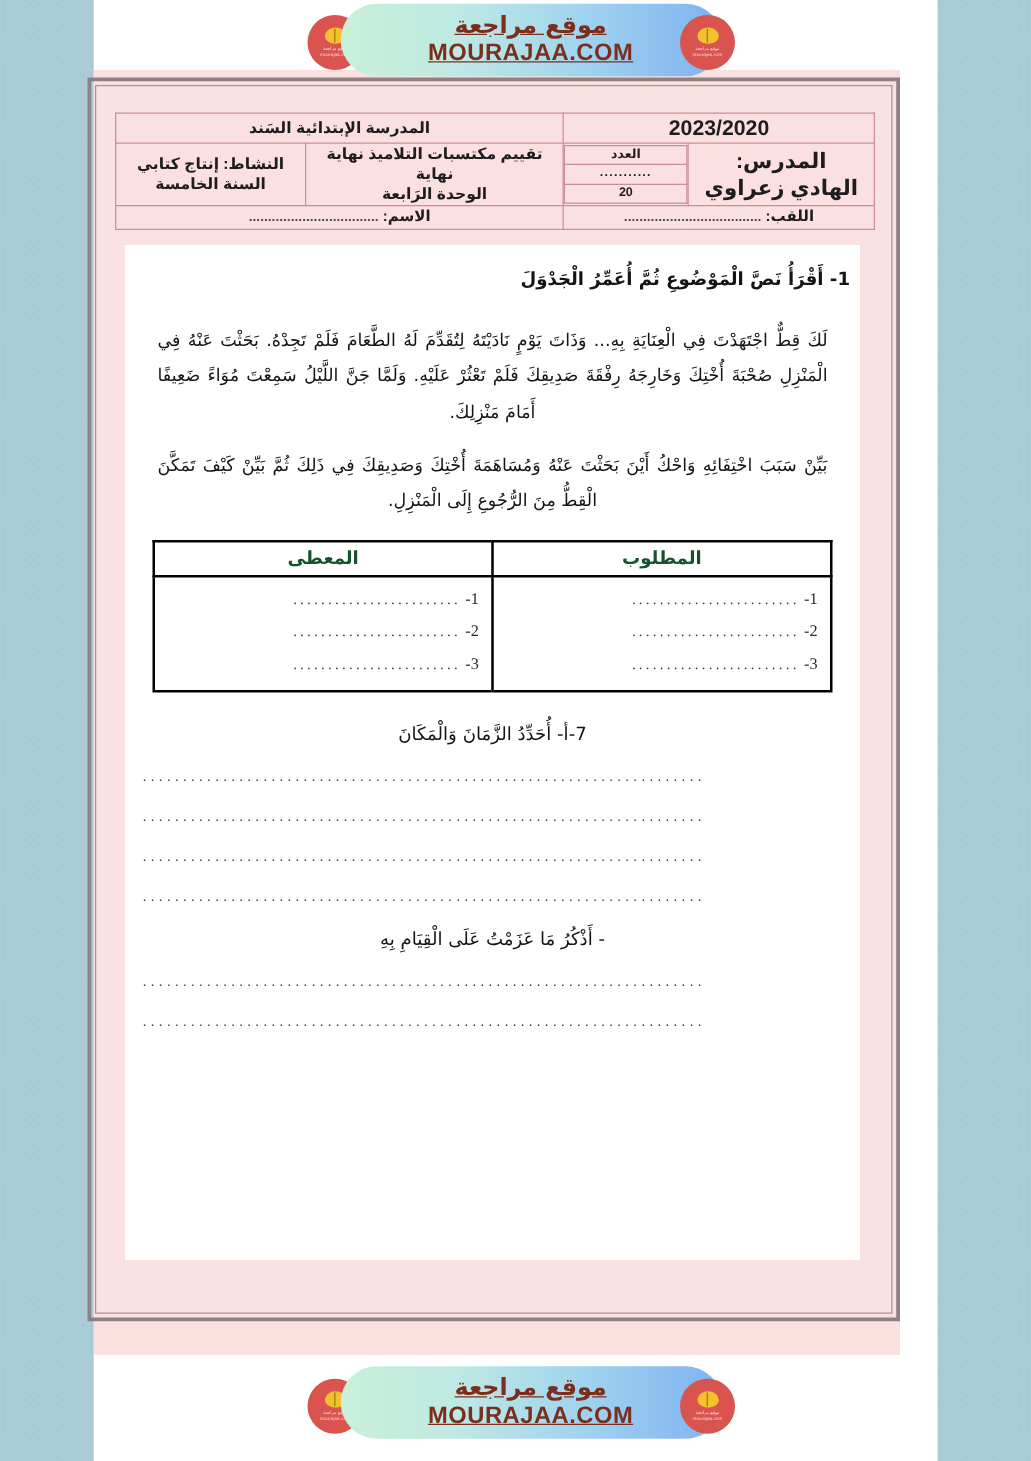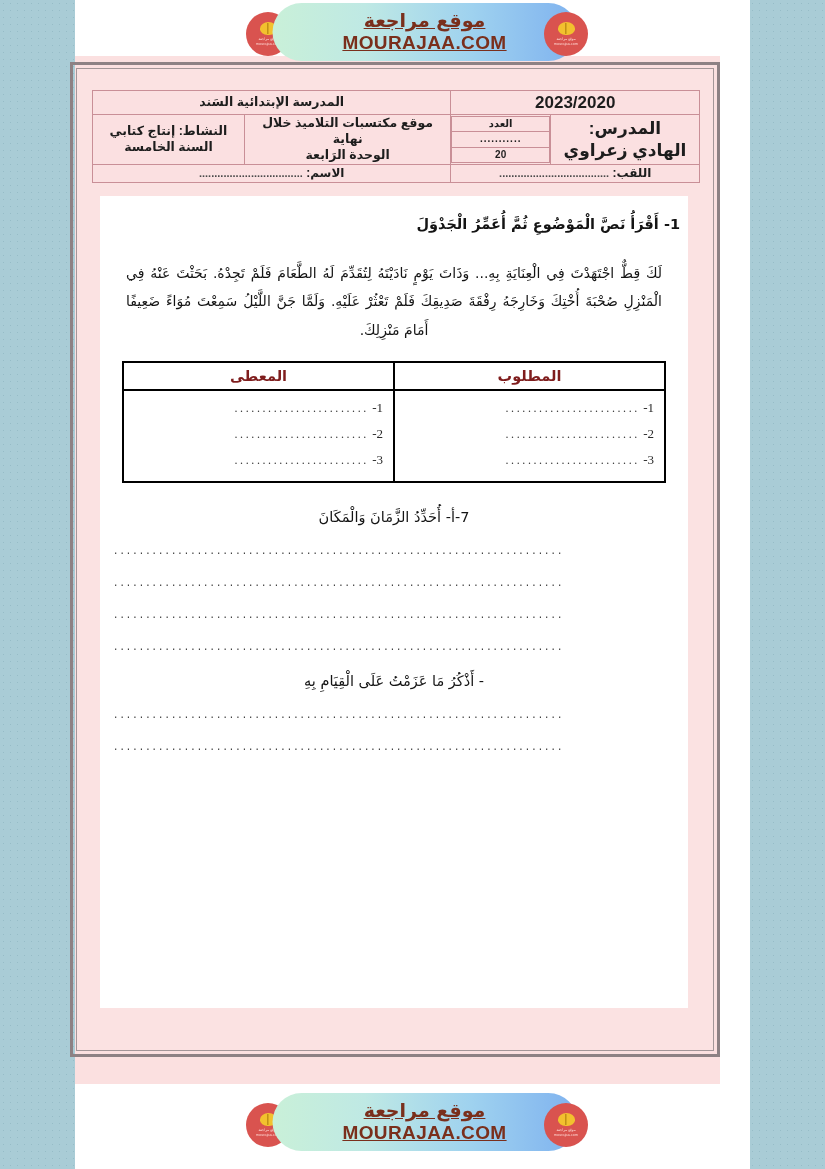--- a/index.html
+++ b/index.html
@@ -102,21 +102,21 @@
   .two-col{
     width:100%;border-collapse:collapse;
     border:2.5px solid #000;
     table-layout:fixed;
   }
   .two-col th{
     border:2px solid #000;
     font-family:"DejaVu Sans","Liberation Sans",sans-serif;
     font-size:14.5px;font-weight:bold;
     padding:5px 0;text-align:center;
-    color:#7f1d1d;
+    color:#14532d;
   }
   .two-col td{
     border-right:2px solid #000;border-left:2px solid #000;
     padding:4px 10px 8px 10px;vertical-align:top;
   }
   .num-row{
     font-family:"Liberation Serif","DejaVu Serif",serif;
     font-size:13px;color:#2a2a2a;
     text-align:right;direction:rtl;
     padding:5px 0 5px 0;
@@ -232,21 +232,21 @@
         <tr>
           <td class="nb-dots">...........</td>
         </tr>
         <tr>
           <td class="nb-score">20</td>
         </tr>
       </tbody>
           </table>
     </td>
     <td class="cell-eval">
-      <div>موقع مكتسبات التلاميذ خلال نهاية</div>
+      <div>تقييم مكتسبات التلاميذ نهاية نهاية</div>
       <div>الوحدة الرَابعة</div>
     </td>
     <td class="cell-activity">
       <div>النشاط: إنتاج كتابي</div>
       <div>السنة الخامسة</div>
     </td>
   </tr>
   <tr>
     <td class="cell-laqab" colspan="2">
       <span>اللقب:</span>
@@ -259,20 +259,21 @@
   </tr>
 </tbody>
   </table>
 
 <div class="sheet">
 
   <div class="q-line">1- أَقْرَأُ نَصَّ الْمَوْضُوعِ ثُمَّ أُعَمِّرُ الْجَدْوَلَ</div>
 
   <div class="body-par">لَكَ قِطٌّ اجْتَهَدْتَ فِي الْعِنَايَةِ بِهِ... وَذَاتَ يَوْمٍ نَادَيْتَهُ لِتُقَدِّمَ لَهُ الطَّعَامَ فَلَمْ تَجِدْهُ. بَحَثْتَ عَنْهُ فِي الْمَنْزِلِ صُحْبَةَ أُخْتِكَ وَخَارِجَهُ رِفْقَةَ صَدِيقِكَ فَلَمْ تَعْثُرْ عَلَيْهِ. وَلَمَّا جَنَّ اللَّيْلُ سَمِعْتَ مُوَاءً ضَعِيفًا أَمَامَ مَنْزِلِكَ.</div>
 
+  <div class="body-par body-par2">بَيِّنْ سَبَبَ اخْتِفَائِهِ وَاحْكُ أَيْنَ بَحَثْتَ عَنْهُ وَمُسَاهَمَةَ أُخْتِكَ وَصَدِيقِكَ فِي ذَلِكَ ثُمَّ بَيِّنْ كَيْفَ تَمَكَّنَ الْقِطُّ مِنَ الرُّجُوعِ إِلَى الْمَنْزِلِ.</div>
 
   <div class="tb-wrap">
     <table class="two-col">
       <tbody>
           <tr>
         <th>المطلوب</th>
         <th>المعطى</th>
       </tr>
       <tr>
         <td>

